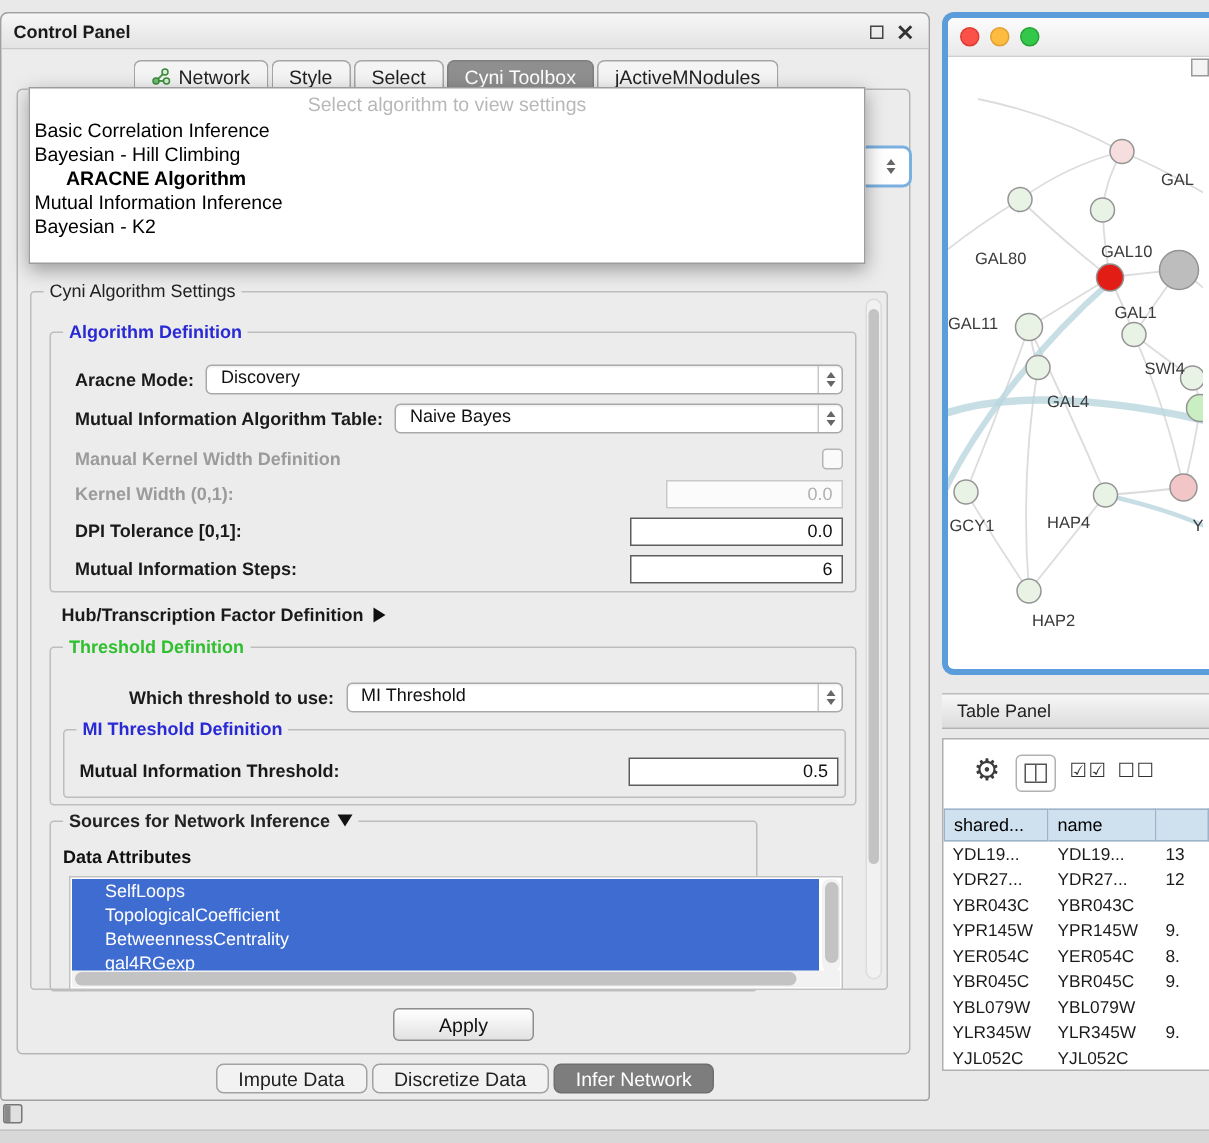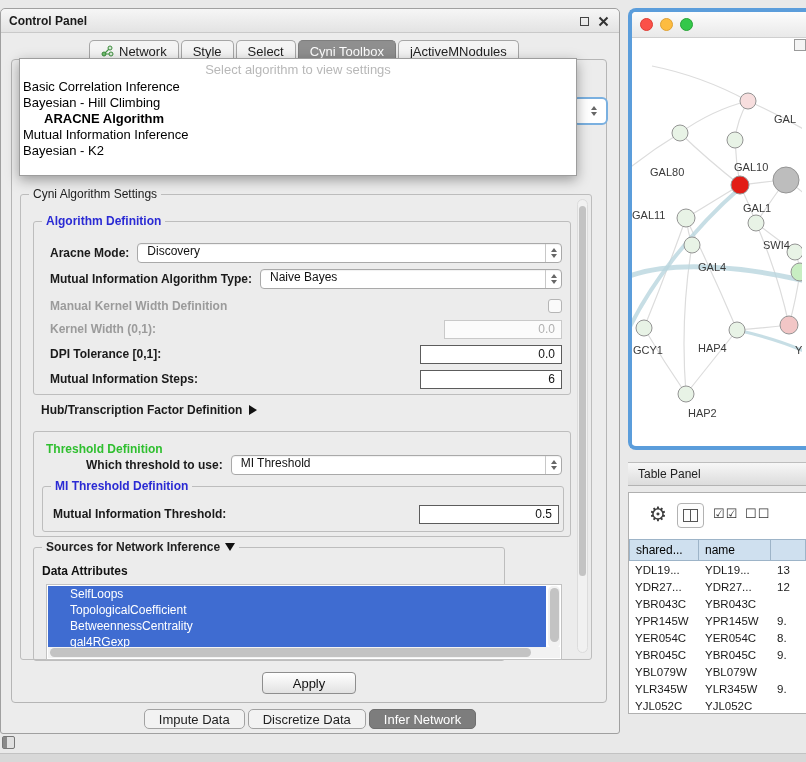--- a/index.html
+++ b/index.html
@@ -32,21 +32,21 @@
   
   .peek-combo { position: absolute; left: 560px; top: 37px; width: 36px; height: 28px;
     background: #fff; border: 2px solid #7ab0e0; border-radius: 6px; z-index: 5;
     display: flex; justify-content: flex-end; align-items: center; padding-right: 4px; }
 
   
   .group { position: absolute; border: 1px solid #bdbdbd; border-radius: 3px; }
   .group-title { position: absolute; top: -8px; left: 8px; background: #ececec; padding: 0 4px;
     font-size: 12px; color: #222; white-space: nowrap; display: flex; align-items: center; gap: 5px; }
   .group-title.blue { color: #2a2ad4; font-weight: bold; }
-  .group-title.green { color: #2fbf2f; font-weight: bold; margin-top: 18px; }
+  .group-title.green { color: #2fbf2f; font-weight: bold; }
   .group-title.bold { font-weight: bold; }
 
   
   .vscroll { position: absolute; right: 3px; top: 4px; width: 11px; height: 454px;
     background: #f1f1f1; border: 1px solid #dcdcdc; border-radius: 6px; }
   .vscroll .thumb { position: absolute; left: 1px; top: 6px; width: 7px; height: 370px;
     background: #c3c3c3; border-radius: 4px; }
 
   
   .frow { position: absolute; left: 16px; right: 8px; display: flex; align-items: center; height: 22px; }
@@ -207,21 +207,21 @@
             <div class="combo">
               <span class="combo-value">Discovery</span>
               <span class="combo-arrows">
                   <i class="tri-up"></i>
                   <i class="tri-down"></i>
                 </span>
             </div>
           </div>
 
           <div class="frow" style="top:46px;">
-            <span class="flabel">Mutual Information Algorithm Type:</span>
+            <span class="flabel">Mutual Information Algorithm Table:</span>
             <div class="combo">
               <span class="combo-value">Naive Bayes</span>
               <span class="combo-arrows">
                   <i class="tri-up"></i>
                   <i class="tri-down"></i>
                 </span>
             </div>
           </div>
 
           <div class="frow" style="top:76px; height:16px;">

